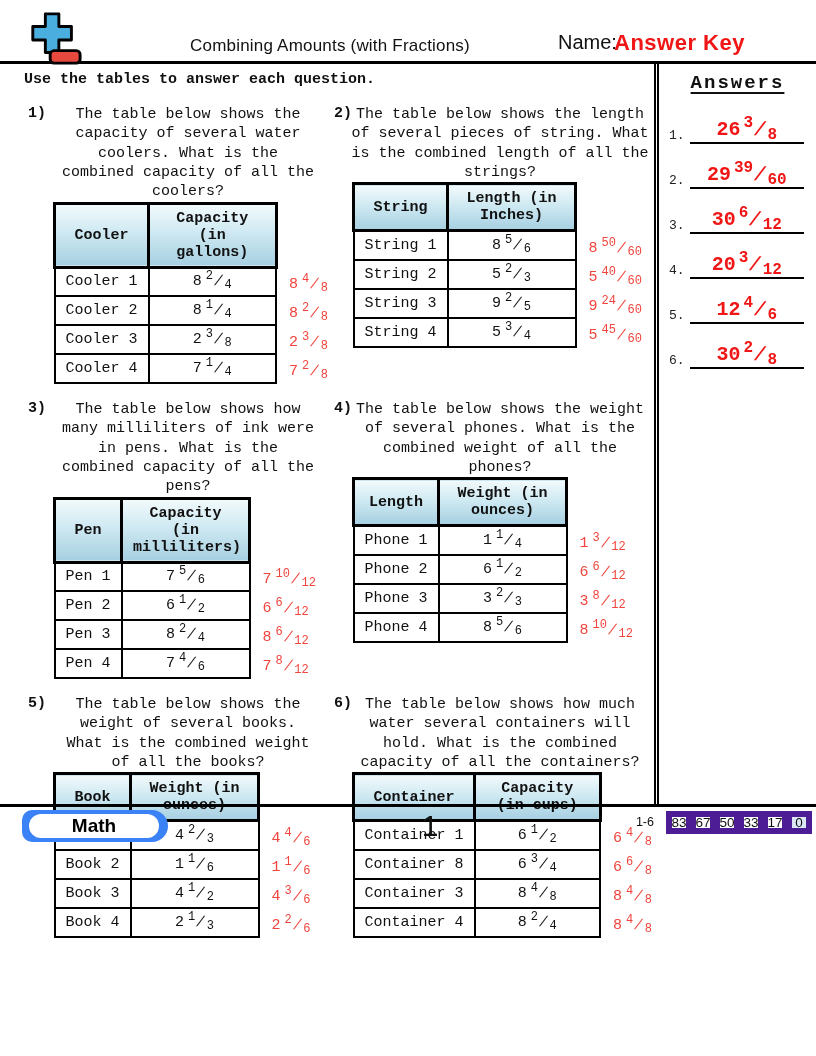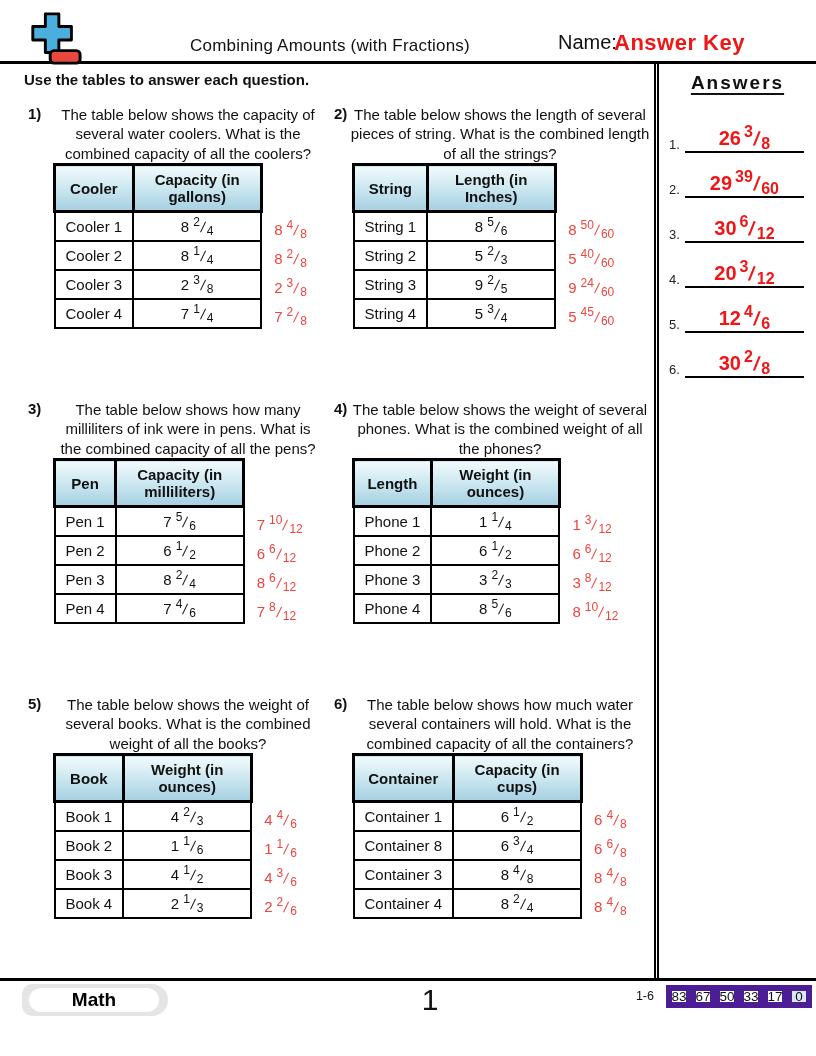--- a/index.html
+++ b/index.html
@@ -20,21 +20,21 @@
   
   .header{position:relative;height:64px;border-bottom:3px solid #000;}
   .logo{position:absolute;left:26px;top:11px;}
   .title{position:absolute;left:130px;bottom:5px;width:400px;text-align:center;
     font-size:17px;letter-spacing:.2px;}
   .name-label{position:absolute;left:558px;bottom:7px;font-size:20px;}
   .name-value{position:absolute;left:614px;bottom:5px;font-size:22px;font-weight:bold;
     color:var(--answer-red);letter-spacing:.5px;}
 
   
-  .content{display:flex;height:914px;}
+  .content{display:flex;height:740px;font-family:Liberation Mono, monospace;}
   .left{flex:1;padding-left:24px;min-width:0;}
   .instructions{font-size:15px;font-weight:bold;padding-top:7px;height:33px;}
   .problems-grid{display:grid;grid-template-columns:306px 1fr;
     grid-template-rows:295px 295px 1fr;}
   .problem{position:relative;padding-top:6px;}
   .p-num{position:absolute;left:4px;top:8px;font-size:15px;font-weight:bold;}
   .p-question{margin:2px auto 0;text-align:center;font-size:15px;line-height:1.29;}
   .col-left .p-question{width:256px;margin-left:36px;}
   .col-right .p-question{width:300px;margin-left:20px;}
   .p-table-wrap{}
@@ -53,31 +53,31 @@
   
   .fw{font-size:inherit;}
   .fn{font-size:.8em;position:relative;top:-6px;margin-left:4px;}
   .fs{font-size:.95em;margin:0 1px;transform:skewX(-12deg);display:inline-block;}
   .fd{font-size:.8em;position:relative;top:3px;margin-left:1px;}
 
   
   .rail{width:162px;border-left:5px double #000;padding-top:8px;}
   .rail-title{text-align:center;font-size:19px;font-weight:bold;letter-spacing:2px;
     text-decoration:underline;text-underline-offset:4px;text-decoration-thickness:2px;
-    margin-bottom:29px;}
+    margin-bottom:20px;}
   .ans-item{display:flex;align-items:flex-end;margin:0 12px 15px 10px;height:30px;}
   .ans-num{font-size:13px;color:#222;padding:0 5px 1px 0;}
   .ans-line{flex:1;border-bottom:2px solid #000;text-align:center;padding-bottom:1px;
     color:var(--answer-red);font-weight:bold;font-size:20px;white-space:nowrap;}
   .ans-line .fn{top:-8px;margin-left:3px;}
   .ans-line .fd{top:4px;}
 
   
   .footer{position:relative;height:58px;border-top:3px solid #000;}
-  .logo-badge{position:absolute;left:22px;top:3px;width:146px;height:32px;background:#e5e5e5;
+  .logo-badge{position:absolute;left:22px;top:3px;width:146px;height:32px;background:#3b82f6;
     border-radius:10px 16px 16px 10px;}
   .logo-badge-inner{position:absolute;left:7px;right:9px;top:4px;bottom:4px;background:#fff;
     border-radius:12px;display:flex;align-items:center;justify-content:center;
     font-size:19px;font-weight:bold;color:#000;}
   .website{position:absolute;left:178px;top:16px;font-size:15px;}
   .page-num{position:absolute;left:360px;width:140px;top:2px;text-align:center;
     font-size:30px;font-weight:400;}
   .range{position:absolute;right:162px;top:8px;font-size:12.5px;}
   .scores{position:absolute;right:4px;top:4px;display:flex;}
   .score-box{width:26px;height:23px;border:6px solid #4c1d95;margin-left:-2px;background:#fff;

